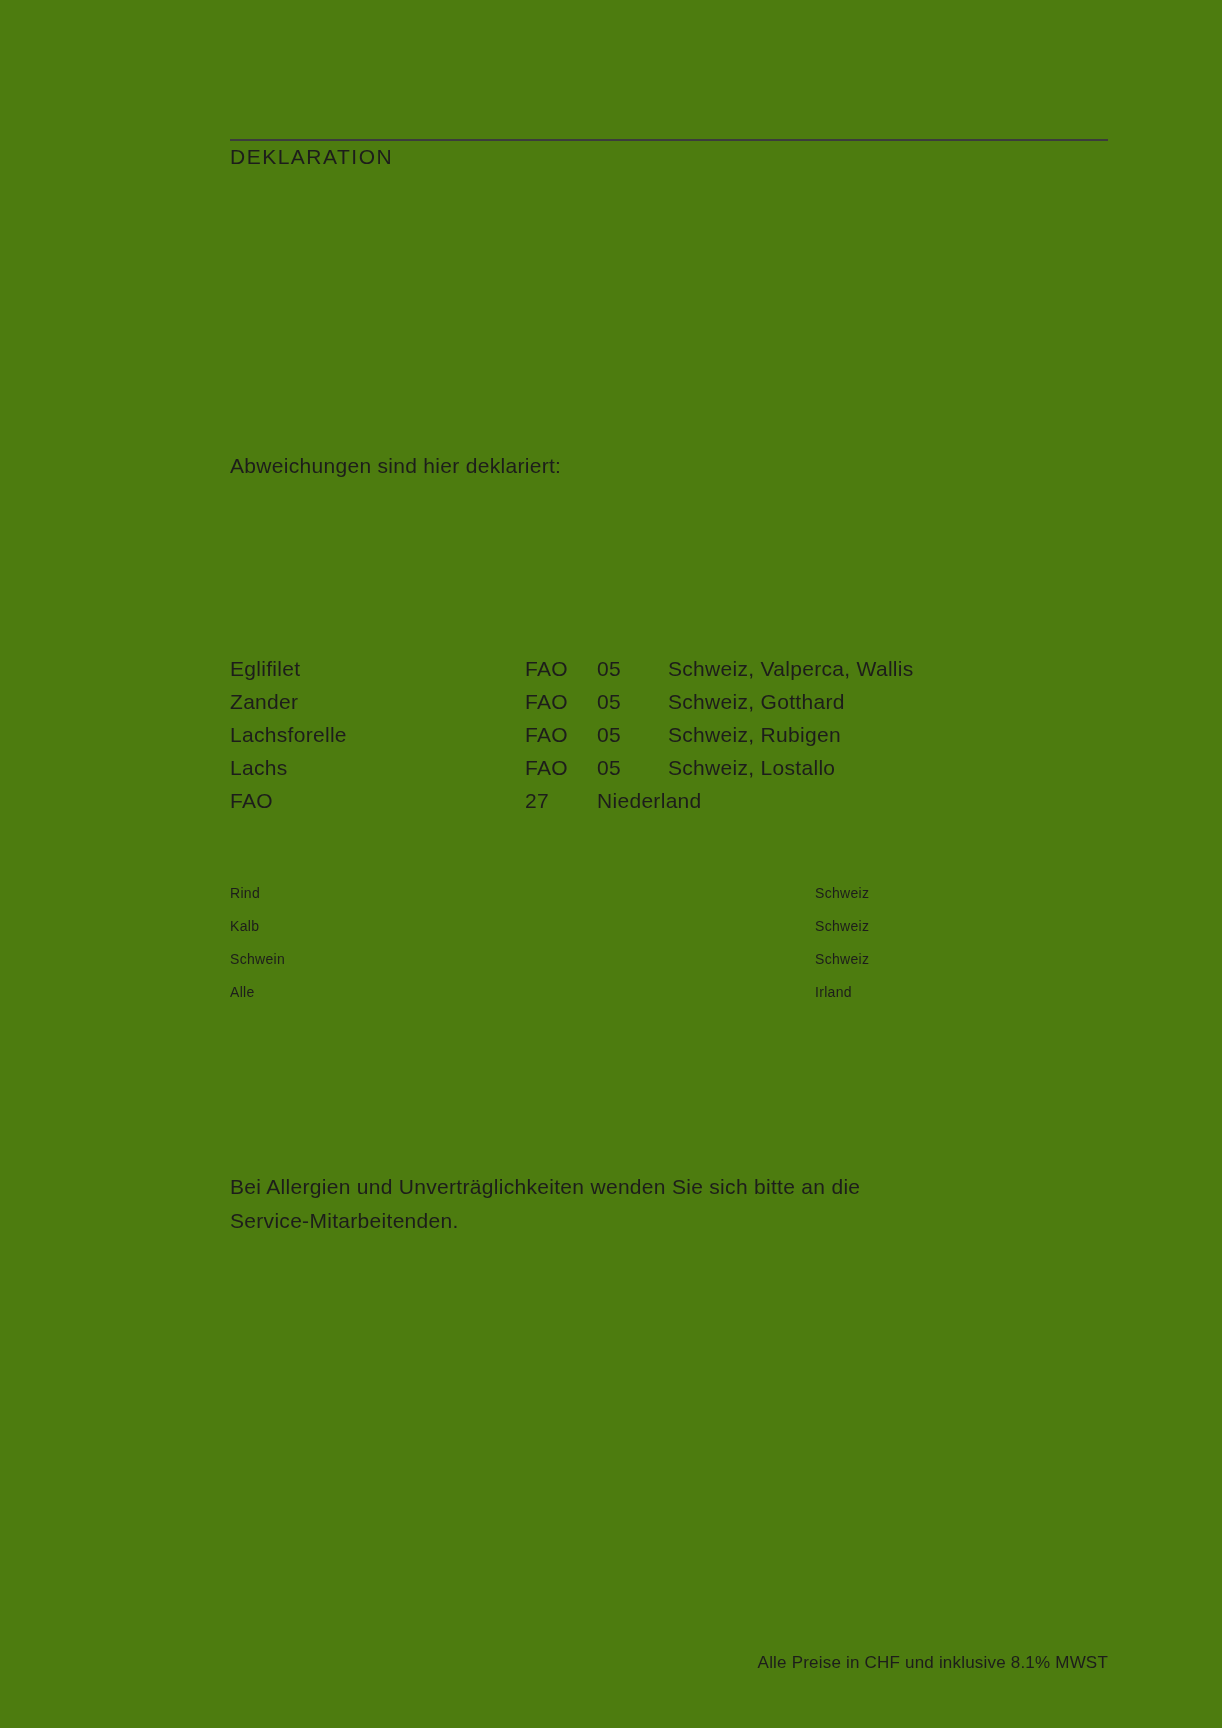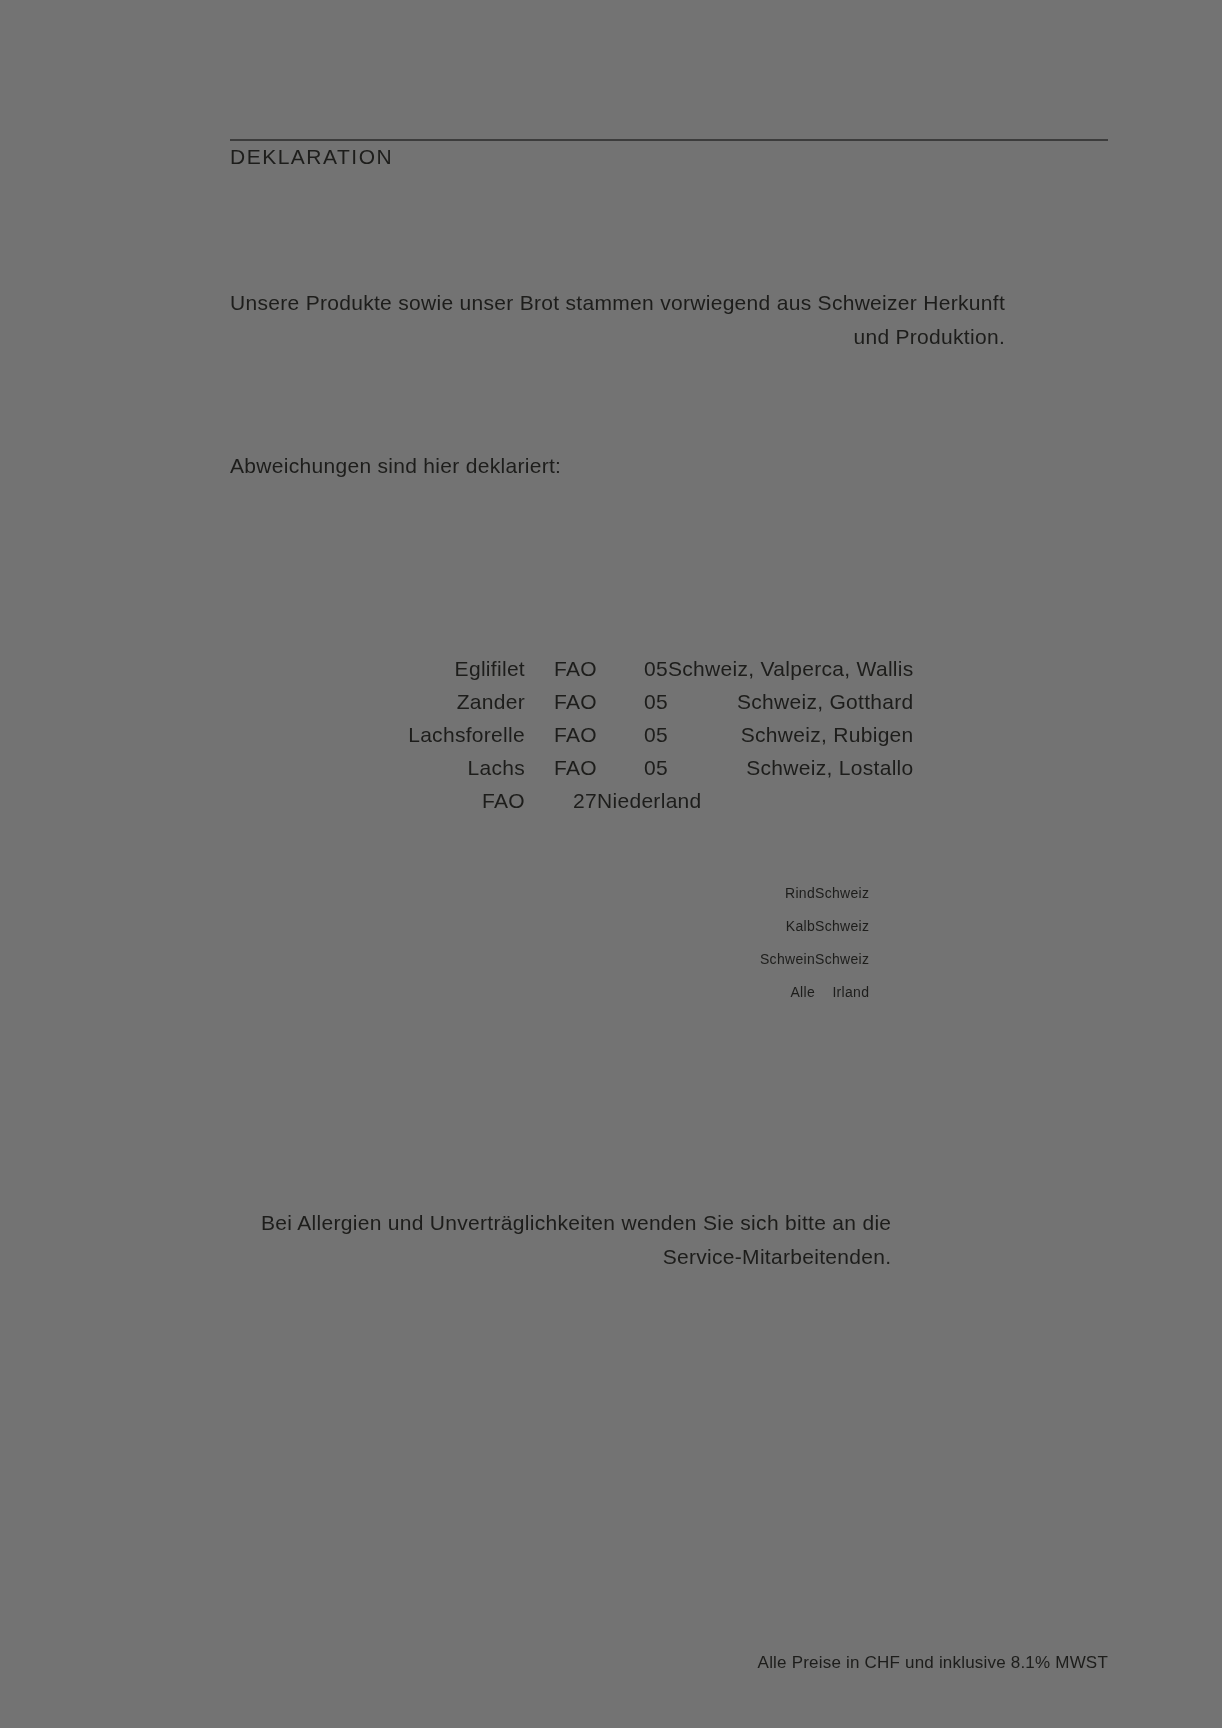--- a/index.html
+++ b/index.html
@@ -5,25 +5,24 @@
 <style>
   html, body {
     margin: 0;
     padding: 0;
     background: #ffffff;
   }
   .page {
     position: relative;
     width: 1222px;
     height: 1728px;
-    background: #737373;
+    background: #4d7c0f;
     font-family: "Liberation Sans", "DejaVu Sans", sans-serif;
     color: #1d1d1b;
     overflow: hidden;
-    text-align: right;
   }
   .rule {
     position: absolute;
     left: 230px;
     top: 139px;
     width: 878px;
     height: 2px;
     background: #3c3c3c;
   }
   .doc-title {
@@ -41,21 +40,21 @@
     left: 230px;
     font-size: 21px;
     line-height: 34px;
     letter-spacing: 0.3px;
     font-weight: 400;
     color: #1d1d1b;
     white-space: nowrap;
   }
   .intro        { top: 286px; }
   .note         { top: 449px; }
-  .allergy      { top: 1206px; margin-left: 31px; }
+  .allergy      { top: 1170px; }
 
   .fish-table {
     position: absolute;
     left: 230px;
     top: 617px;
     font-size: 21px;
     letter-spacing: 0.3px;
     color: #1d1d1b;
     margin-top: 35px;
   }
@@ -92,24 +91,20 @@
 </style>
 </head>
 <body>
 
 <div class="page">
 
   <div class="rule"></div>
 
   <div class="doc-title">DEKLARATION</div>
 
-  <div class="body-text intro">
-    <div>Unsere Produkte sowie unser Brot stammen vorwiegend aus Schweizer Herkunft</div>
-    <div>und Produktion.</div>
-  </div>
 
   <div class="body-text note">Abweichungen sind hier deklariert:</div>
 
   <div class="fish-table">
     <div class="fish-row">
       <span>Eglifilet</span>
       <span>FAO</span>
       <span>05</span>
       <span>Schweiz, Valperca, Wallis</span>
     </div>

